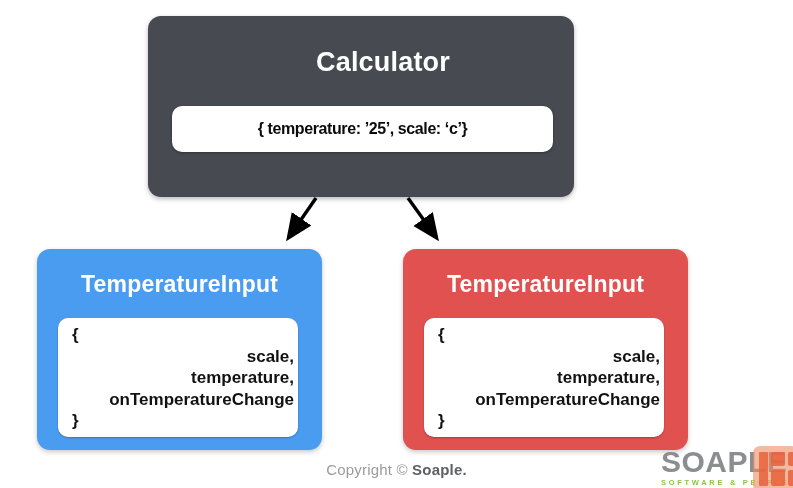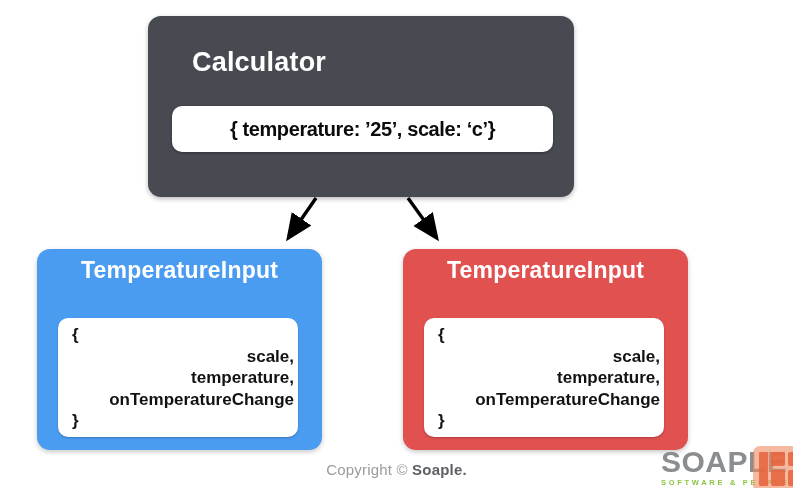--- a/index.html
+++ b/index.html
@@ -14,33 +14,33 @@
   
   .calc-box {
     position:absolute; left:148px; top:16px;
     width:426px; height:181px;
     background:#474a51;
     border-radius:13px;
     box-shadow:0 2px 5px rgba(0,0,0,.28);
   }
   .calc-title {
     margin-top:31px;
-    text-align:left;
+    text-align:center;
     color:#ffffff;
     font-size:27px;
     font-weight:bold;
     letter-spacing:.2px;
     padding-left:44px;
   }
   .state-pill {
     position:absolute; left:24px; right:21px; top:90px; height:46px;
     background:#ffffff;
     border-radius:10px;
     display:flex; align-items:center; justify-content:center;
-    font-size:20px; font-weight:bold; color:#0b0b0b;
+    font-size:16px; font-weight:bold; color:#0b0b0b;
     letter-spacing:-.4px;
     box-shadow:0 1px 3px rgba(0,0,0,.35);
     white-space:nowrap;
   }
 
   
   .arrows {
     position:absolute; left:0; top:0; width:793px; height:488px;
     pointer-events:none;
   }
@@ -49,21 +49,21 @@
   
   .child {
     position:absolute; top:249px;
     width:285px; height:201px;
     border-radius:13px;
     box-shadow:0 2px 5px rgba(0,0,0,.22);
   }
   .child.blue { left:37px;  background:#4a9cf1; }
   .child.red  { left:403px; background:#e05150; }
   .child-title {
-    margin-top:8px;
+    margin-top:22px;
     text-align:center;
     color:#ffffff;
     font-size:23px;
     font-weight:bold;
     letter-spacing:.2px;
   }
   .props-box {
     position:absolute; left:21px; right:24px; top:69px; bottom:13px;
     background:#ffffff;
     border-radius:10px;

